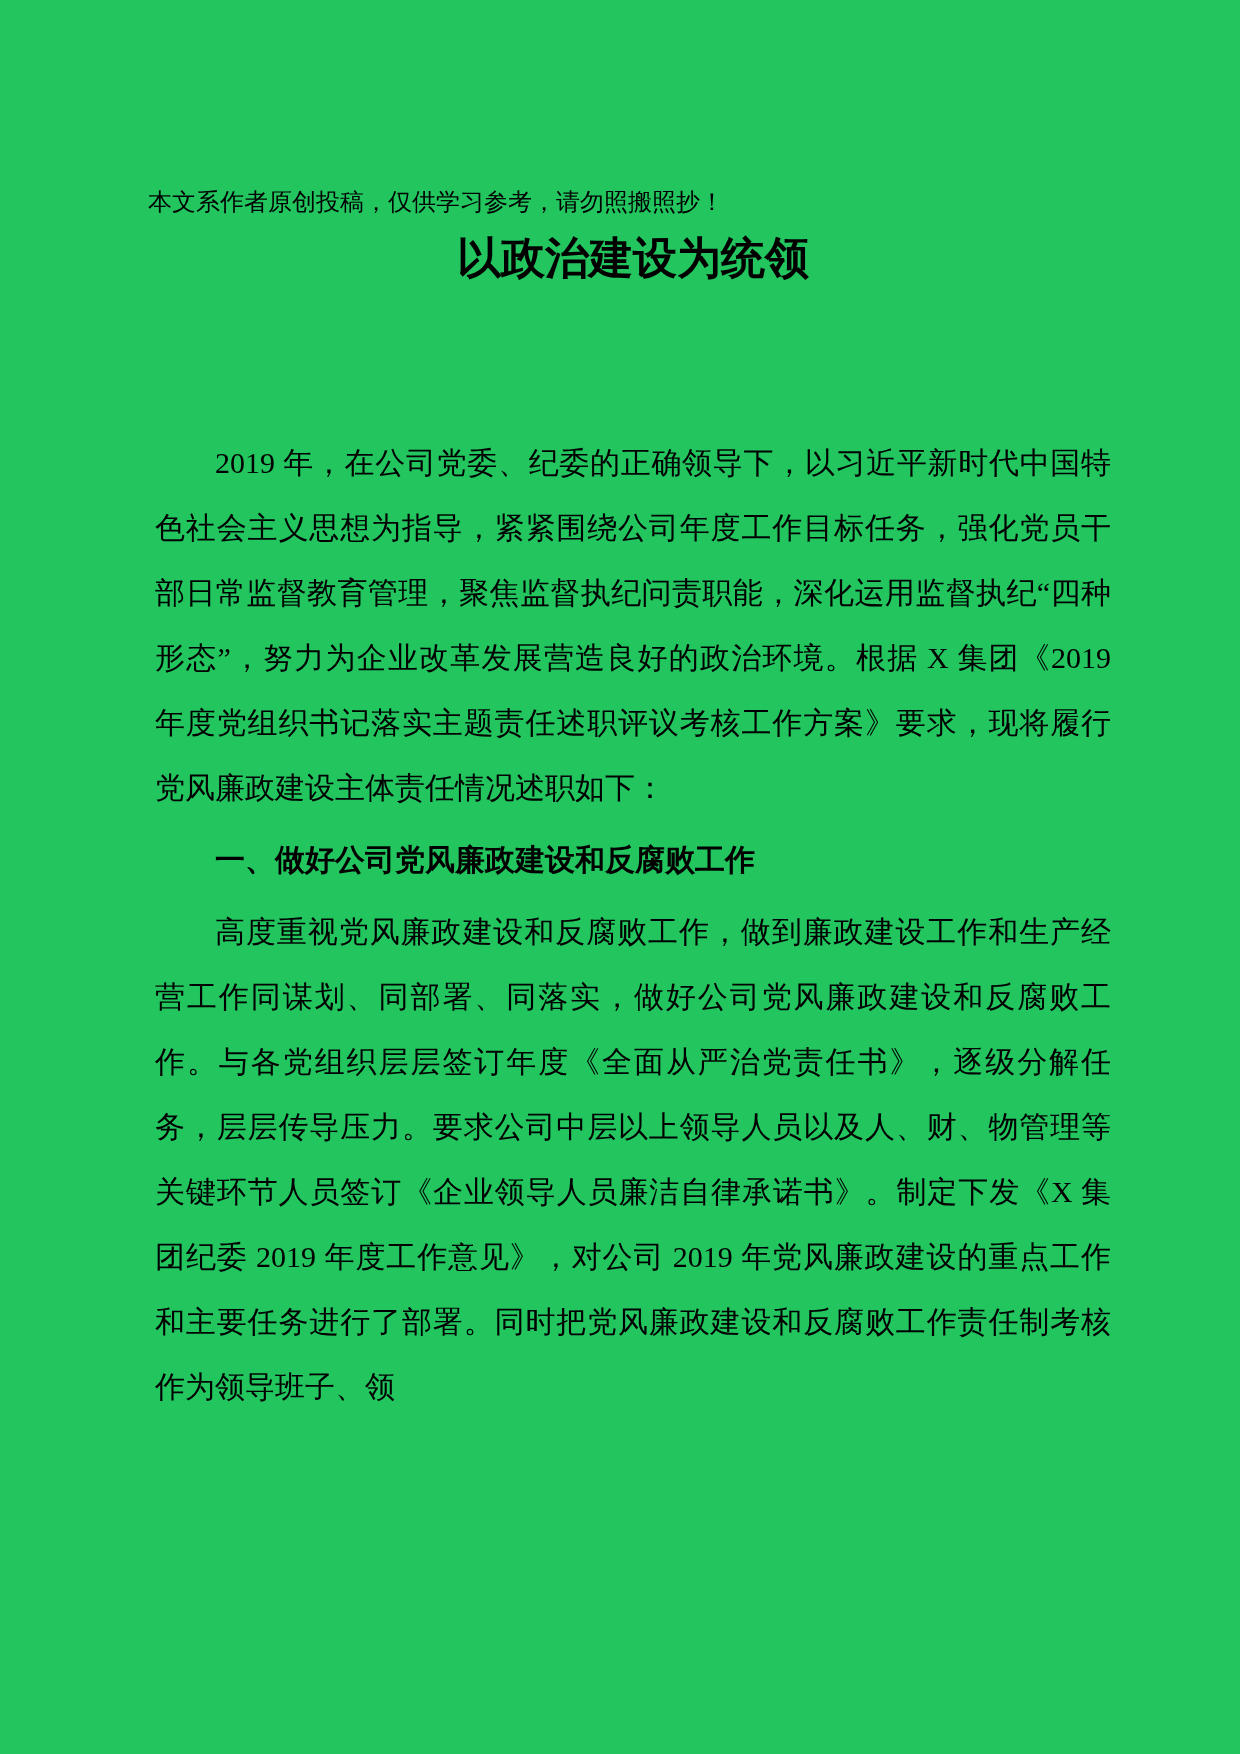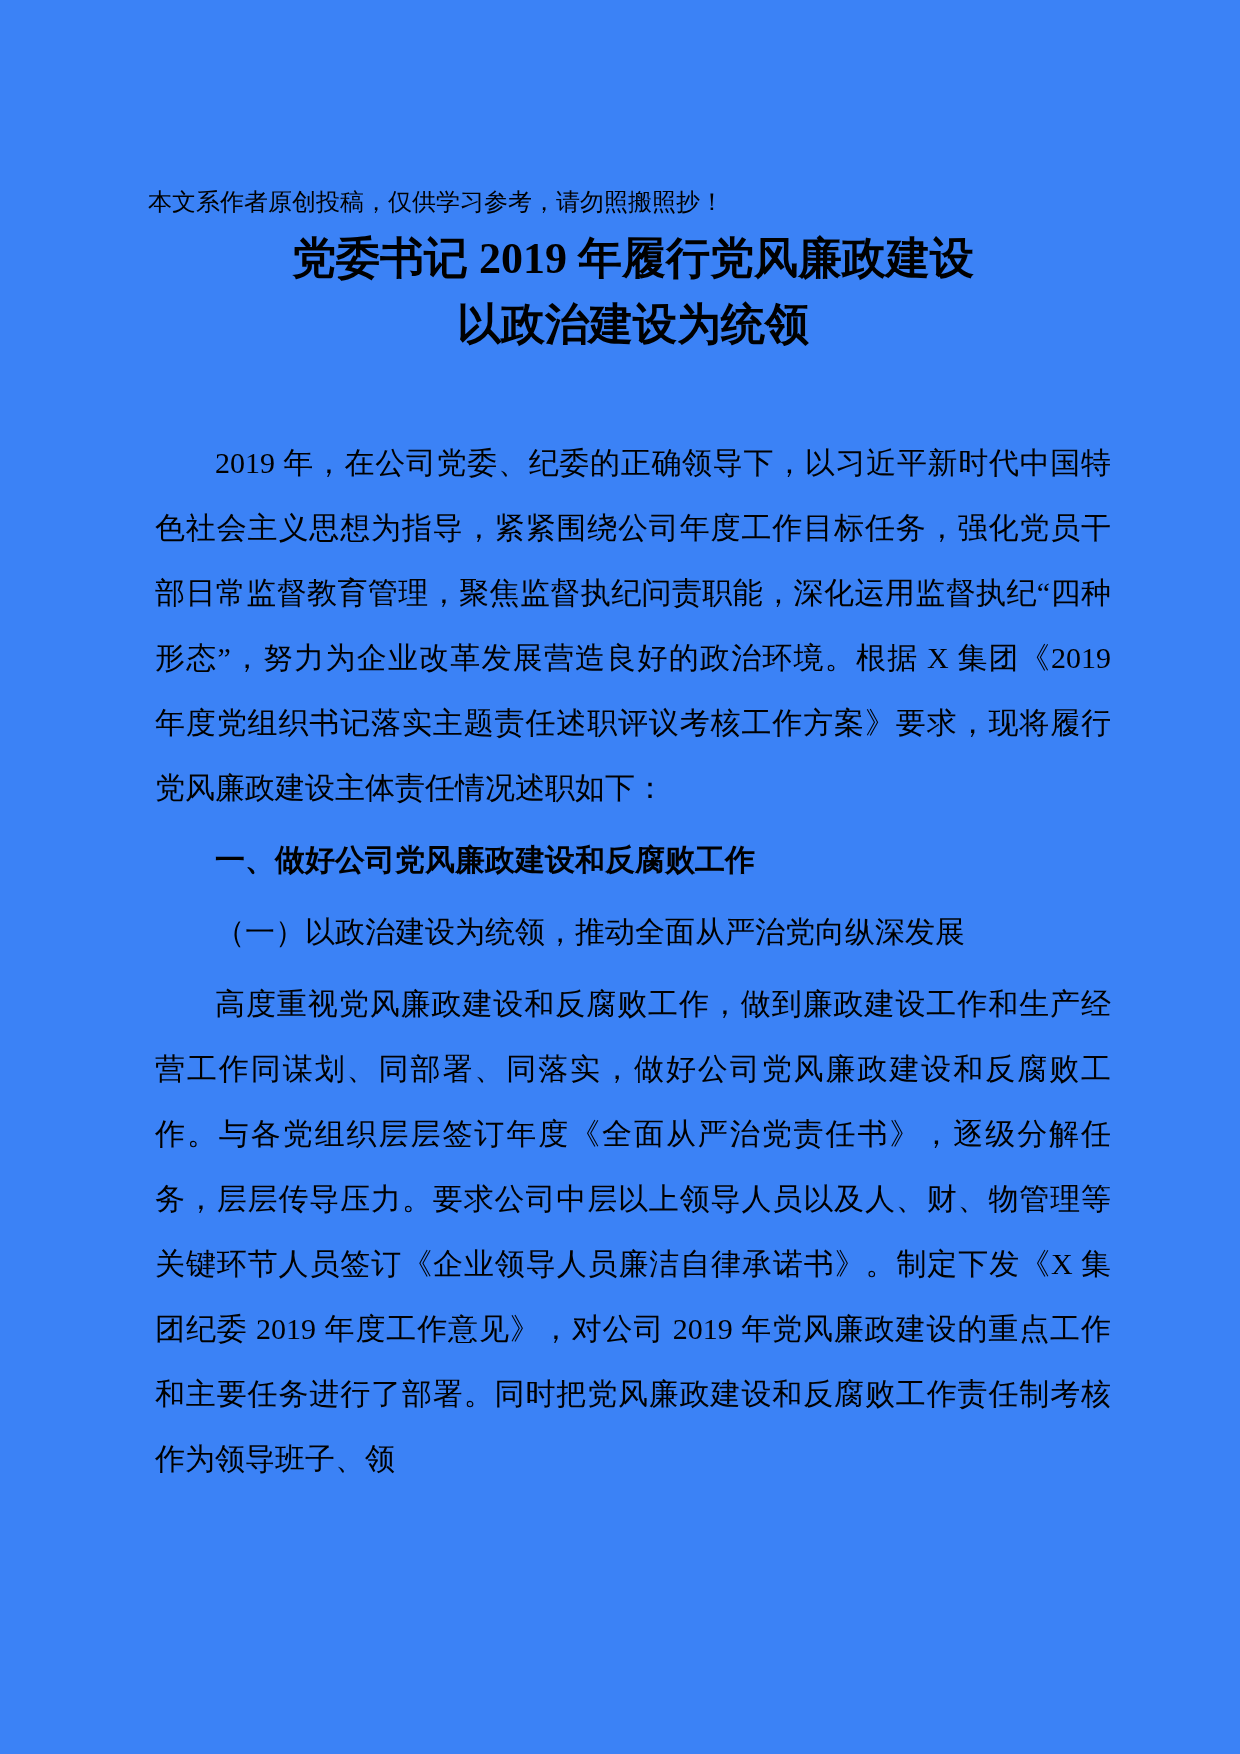--- a/index.html
+++ b/index.html
@@ -4,21 +4,21 @@
 <style>
   html, body {
     margin: 0;
     padding: 0;
     background: #ffffff;
   }
   .page {
     position: relative;
     width: 1240px;
     height: 1754px;
-    background: #3b82f6;
+    background: #22c55e;
     color: #000000;
     font-family: "Liberation Serif", "DejaVu Serif", serif;
     overflow: hidden;
   }
   .disclaimer {
     position: absolute;
     left: 148px;
     top: 186px;
     margin: 0;
     font-size: 24px;
@@ -67,24 +67,22 @@
   }
 </style>
 </head>
 <body>
 
 <div class="page">
 
   <p class="disclaimer">本文系作者原创投稿，仅供学习参考，请勿照搬照抄！</p>
 
   <h1 class="doc-title">
-    <span class="title-line">党委书记 2019 年履行党风廉政建设</span>
     <span class="title-line">以政治建设为统领</span>
   </h1>
 
   <div class="body-text">
     <p class="para">2019 年，在公司党委、纪委的正确领导下，以习近平新时代中国特色社会主义思想为指导，紧紧围绕公司年度工作目标任务，强化党员干部日常监督教育管理，聚焦监督执纪问责职能，深化运用监督执纪“四种形态”，努力为企业改革发展营造良好的政治环境。根据 X 集团《2019 年度党组织书记落实主题责任述职评议考核工作方案》要求，现将履行党风廉政建设主体责任情况述职如下：</p>
     <p class="para heading1">一、做好公司党风廉政建设和反腐败工作</p>
-    <p class="para heading2">（一）以政治建设为统领，推动全面从严治党向纵深发展</p>
     <p class="para">高度重视党风廉政建设和反腐败工作，做到廉政建设工作和生产经营工作同谋划、同部署、同落实，做好公司党风廉政建设和反腐败工作。与各党组织层层签订年度《全面从严治党责任书》，逐级分解任务，层层传导压力。要求公司中层以上领导人员以及人、财、物管理等关键环节人员签订《企业领导人员廉洁自律承诺书》。制定下发《X 集团纪委 2019 年度工作意见》，对公司 2019 年党风廉政建设的重点工作和主要任务进行了部署。同时把党风廉政建设和反腐败工作责任制考核作为领导班子、领</p>
   </div>
 
 </div>
 
 </body></html>

